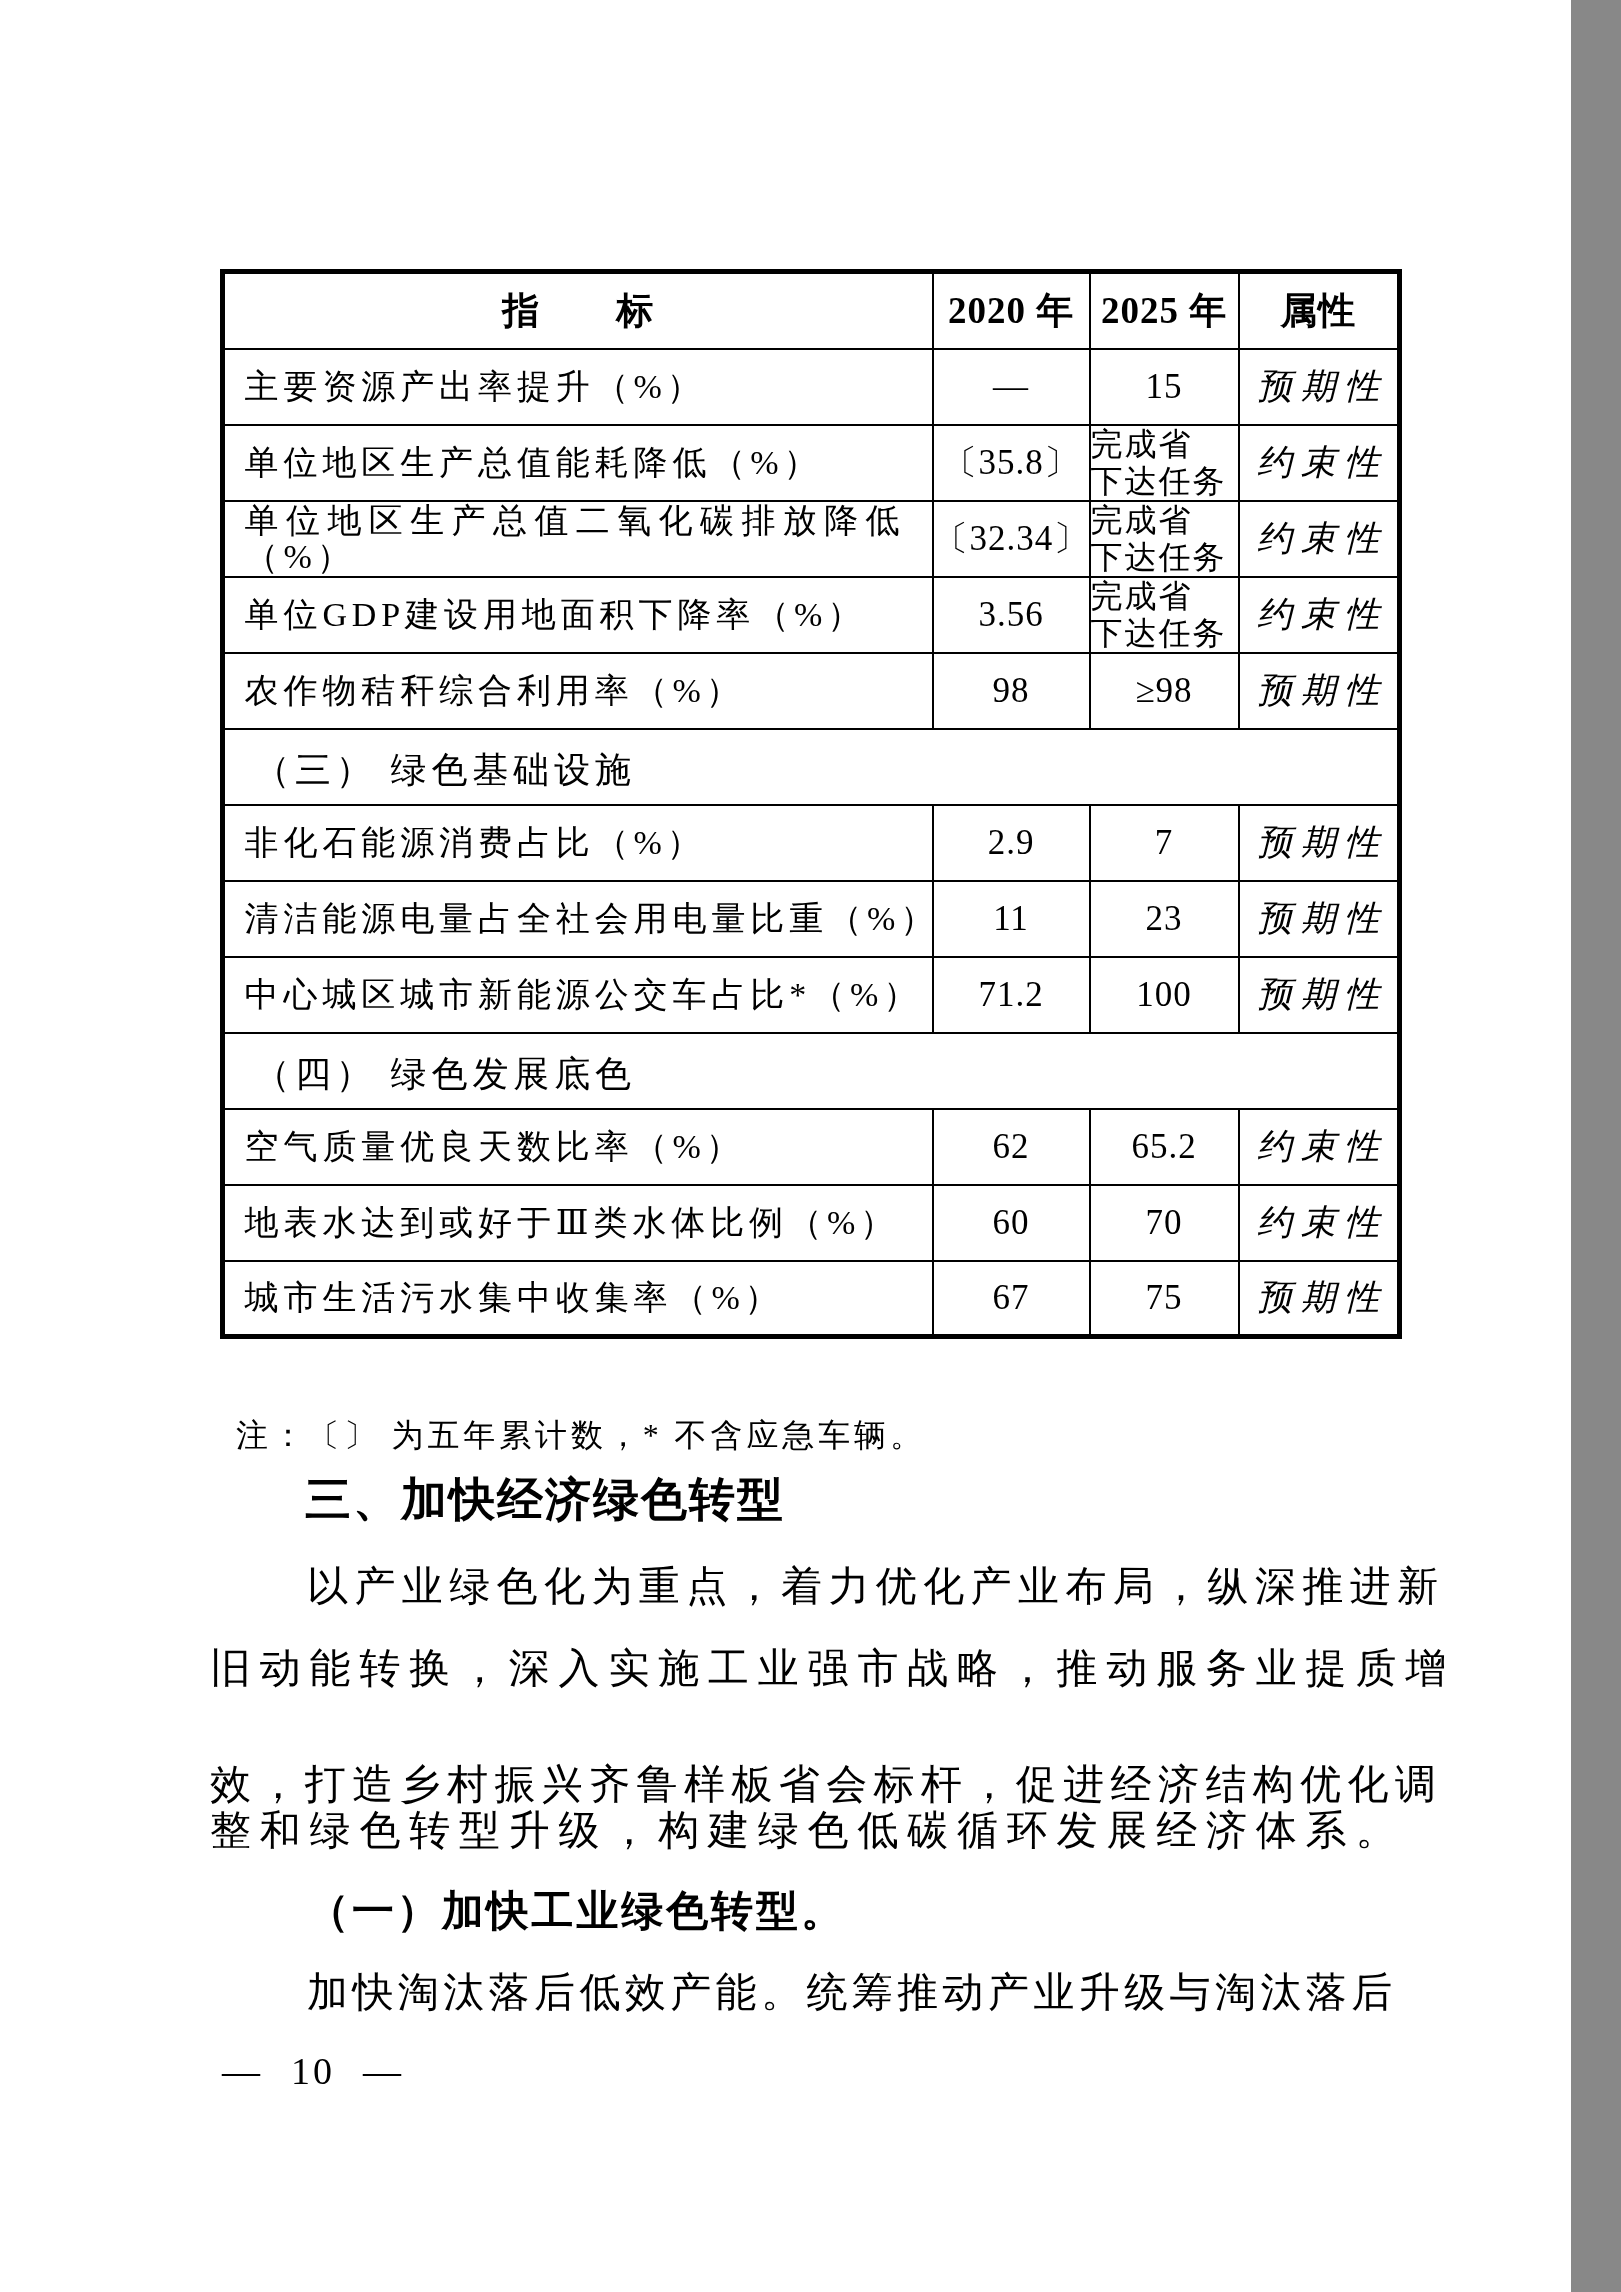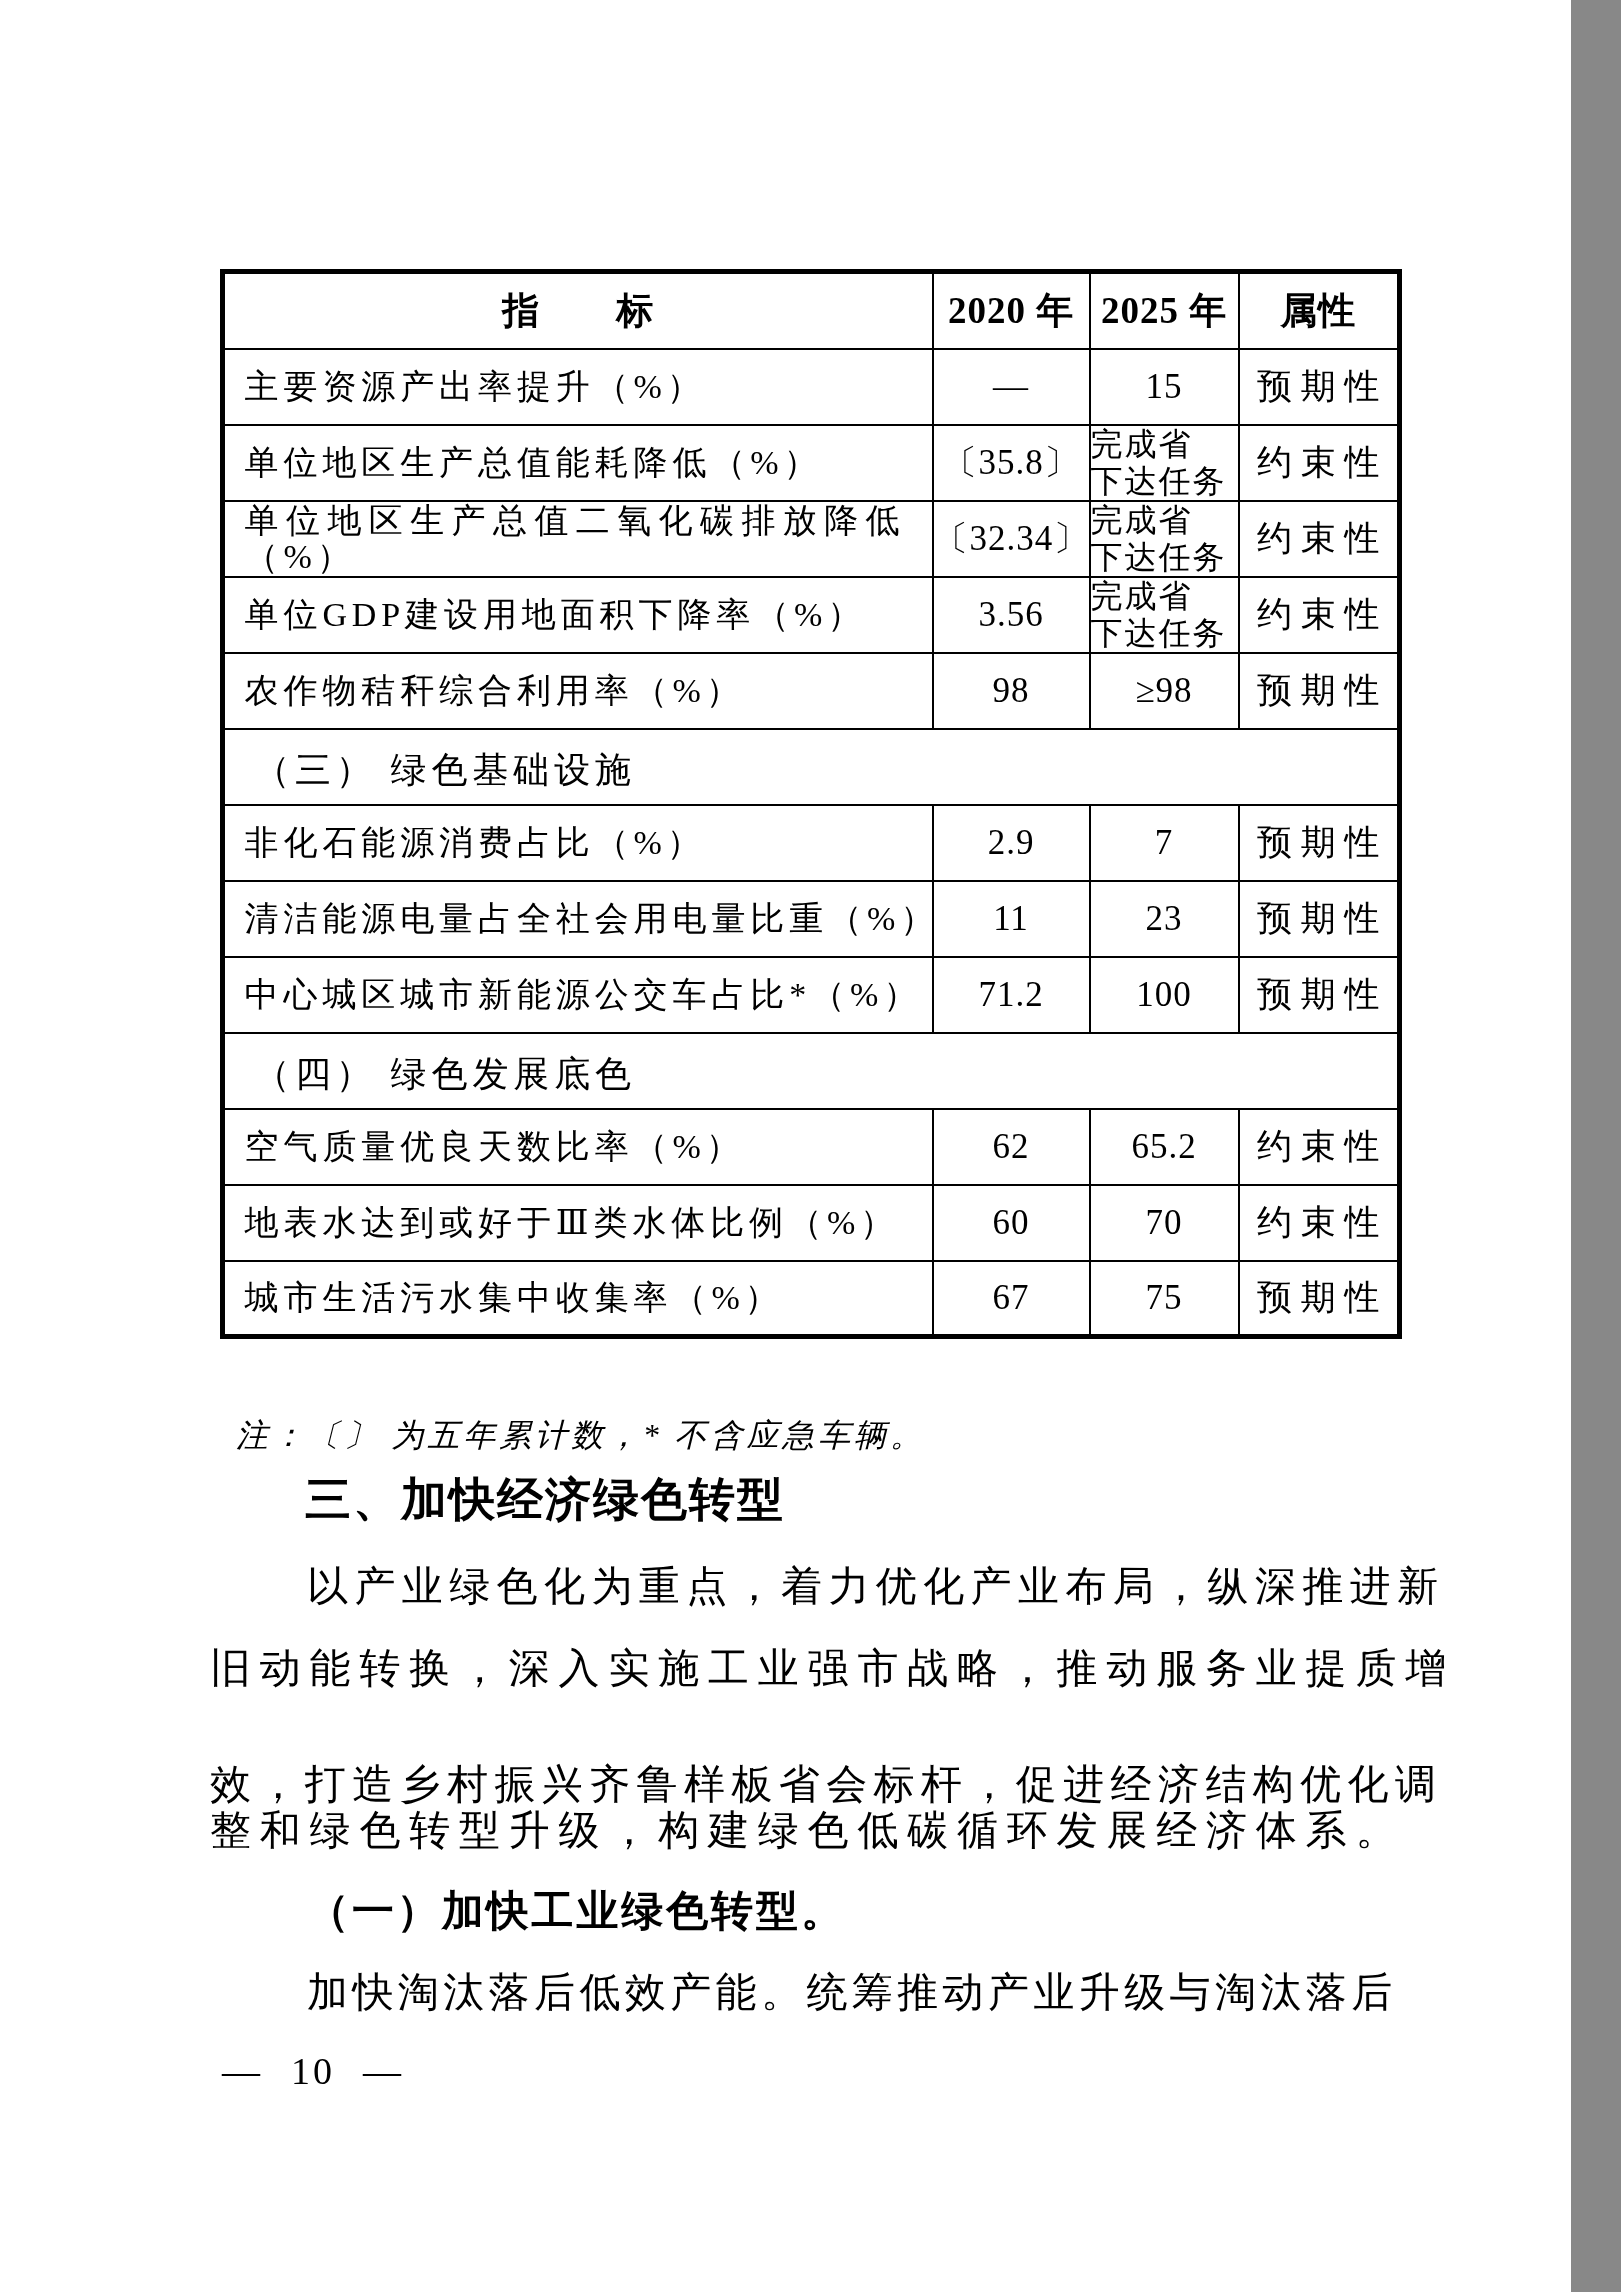--- a/index.html
+++ b/index.html
@@ -20,25 +20,25 @@
   }
   table.ind{border:5.9px solid #000;}
   table.ind th,table.ind td{border:2px solid #000;vertical-align:middle;padding:0;}
   table.ind thead tr{height:77px;}
   table.ind tbody tr{height:76px;}
   th.h{font-weight:bold;font-size:37px;text-align:center;letter-spacing:1px;}
   .lab{font-size:34px;letter-spacing:4.9px;padding-left:19.6px;text-align:left;white-space:nowrap;line-height:36px;}
   .lab.stretch{letter-spacing:7.4px;}
   .num{font-size:35px;text-align:center;letter-spacing:1px;}
   .small2{font-size:32px;line-height:37px;text-align:left;letter-spacing:2px;}
-  .attr{font-size:35px;text-align:center;letter-spacing:8.8px;text-indent:8.8px;}
+  .attr{font-size:35px;text-align:center;letter-spacing:8.8px;text-indent:8.8px;font-style:italic;}
   .sec{font-size:36px;letter-spacing:4.9px;padding-left:29px;text-align:left;white-space:nowrap;margin-top:7px;}
   
   .abs{position:absolute;white-space:nowrap;line-height:1.12;}
-  .note{left:236px;top:1418px;font-size:32px;letter-spacing:3.9px;font-style:italic;}
+  .note{left:236px;top:1418px;font-size:32px;letter-spacing:3.9px;}
   .h1{left:305px;top:1474px;font-size:46px;font-weight:bold;letter-spacing:2px;}
   .pl1{left:307px;top:1564px;font-size:41px;letter-spacing:6.4px;}
   .pl2{left:210px;top:1646px;font-size:41px;letter-spacing:8.8px;}
   .pl3{left:210px;top:1727px;font-size:41px;letter-spacing:6.4px;margin-top:35px;}
   .pl4{left:210px;top:1808px;font-size:41px;letter-spacing:8.8px;}
   .h2{left:307px;top:1888px;font-size:42px;font-weight:bold;letter-spacing:2.9px;}
   .pl5{left:307px;top:1970px;font-size:41px;letter-spacing:4.4px;}
   .pageno{left:222px;top:2050px;font-size:38px;letter-spacing:2.9px;word-spacing:15.7px;}
 </style>
 </head>

